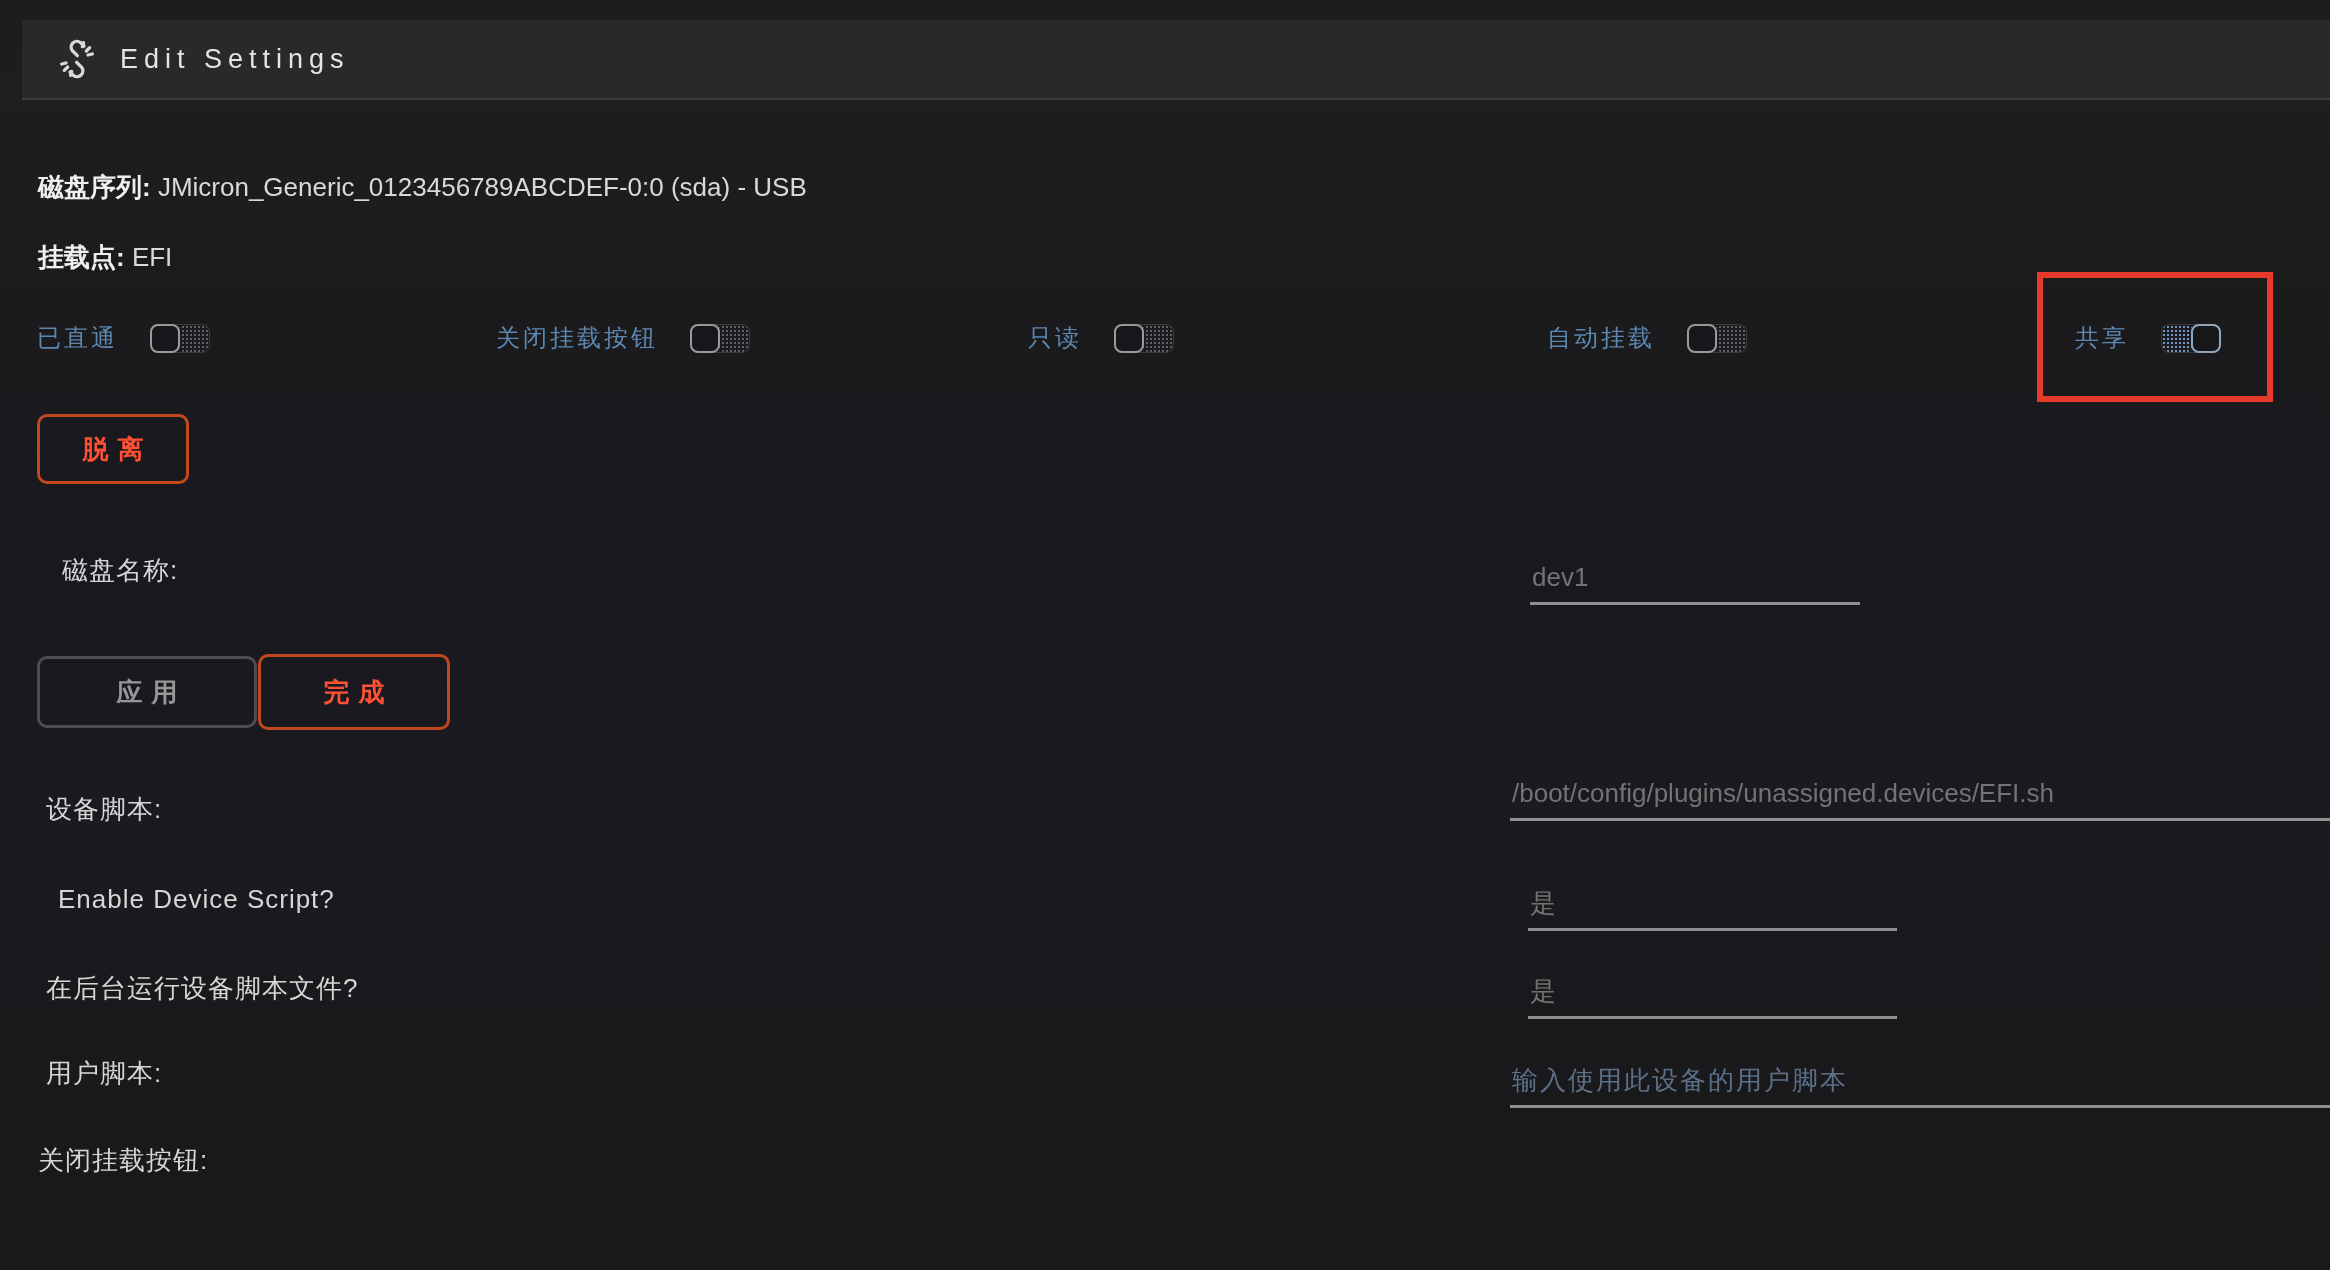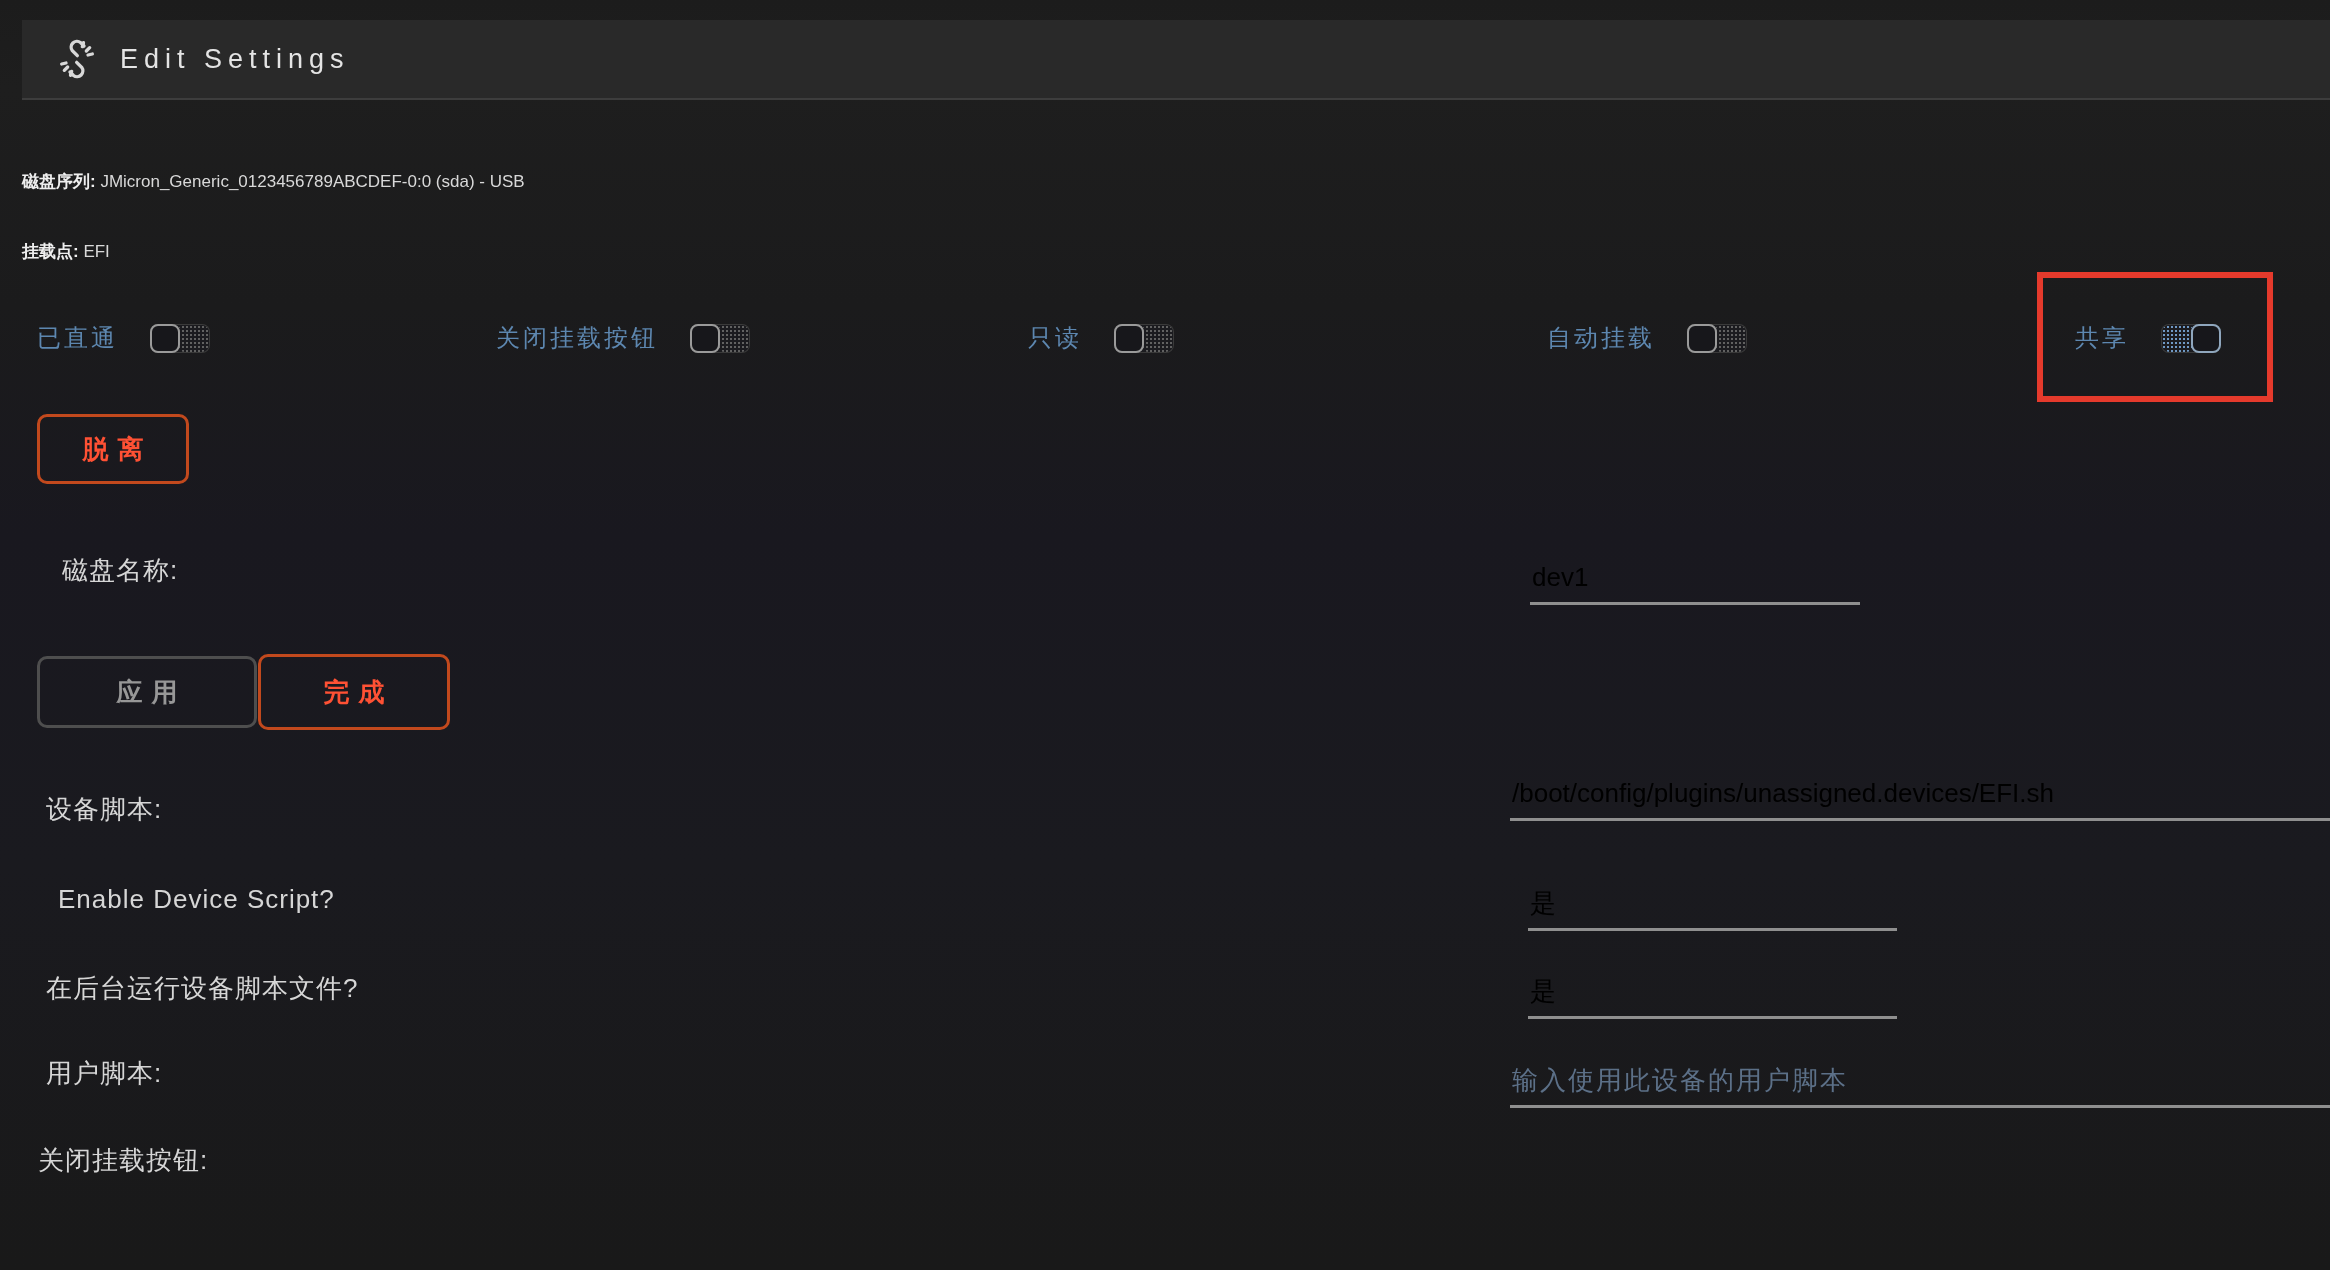--- a/index.html
+++ b/index.html
@@ -16,21 +16,21 @@
     left:22px;top:20px;width:2308px;height:78px;
     background:#292929;border-bottom:2px solid #3d3d3d;
     display:flex;align-items:center;
   }
   .header .icon-wrap{margin-left:34px;width:42px;height:42px;display:flex;align-items:center;justify-content:center;}
   .header .title{
     margin-left:22px;font-size:27px;color:#e4e4e4;letter-spacing:6px;font-weight:500;
   }
 
   
-  .info-line{left:22px;font-size:17px;color:#d9d9d9;}
+  .info-line{left:38px;font-size:26px;color:#d9d9d9;}
   .info-line b{color:#efefef;}
   .serial{top:170px;}
   .mount{top:240px;}
 
   
   .tgroup{top:316px;height:44px;display:flex;align-items:center;gap:32px;}
   .tg1{left:37px;}  .tg2{left:496px;}  .tg3{left:1028px;}  .tg4{left:1547px;}  .tg5{left:2075px;}
   .tlabel{font-size:24px;letter-spacing:3px;color:var(--toggle-blue,#5d87b0);white-space:nowrap;}
   .toggle{
     position:relative;width:60px;height:29px;border-radius:8px;
@@ -72,21 +72,21 @@
   .flabel{font-size:26px;color:#d6d6d6;letter-spacing:1px;white-space:nowrap;}
   .lab-diskname{left:62px;top:553px;}
   .lab-devscript{left:46px;top:792px;}
   .lab-enable{left:50px;top:884px;margin-left:8px;}
   .lab-bg{left:46px;top:971px;}
   .lab-userscript{left:46px;top:1056px;}
   .lab-content{left:38px;top:1143px;}
 
   .uinput{
     box-sizing:border-box;background:transparent;border:none;outline:none;
-    border-bottom:3px solid #8f8f8f;color:#000000;font-family:inherit;font-size:26px;
+    border-bottom:3px solid #8f8f8f;color:#737373;font-family:inherit;font-size:26px;
     height:46px;padding:0 0 6px 2px;
   }
   .uinput::placeholder{color:#5c7088;opacity:1;letter-spacing:2px;}
   .in-diskname{left:1530px;top:559px;width:330px;}
   .in-devscript{left:1510px;top:775px;width:820px;}
   .in-enable{left:1528px;top:885px;width:369px;}
   .in-bg{left:1528px;top:973px;width:369px;}
   .in-userscript{left:1510px;top:1062px;width:820px;}
 </style>
 </head>

